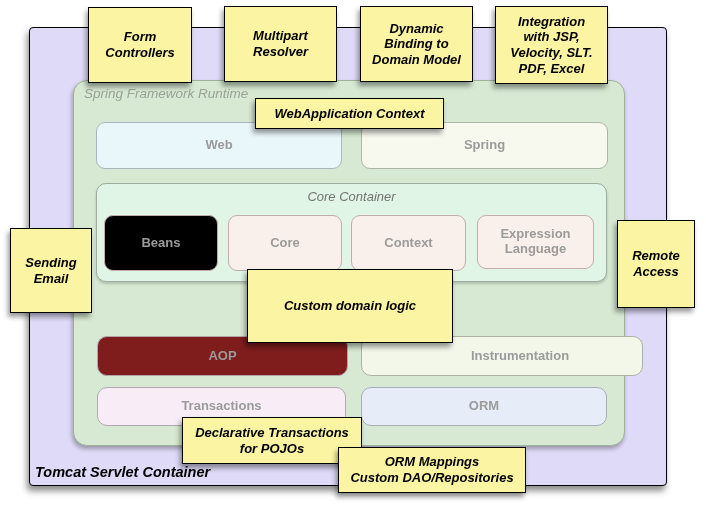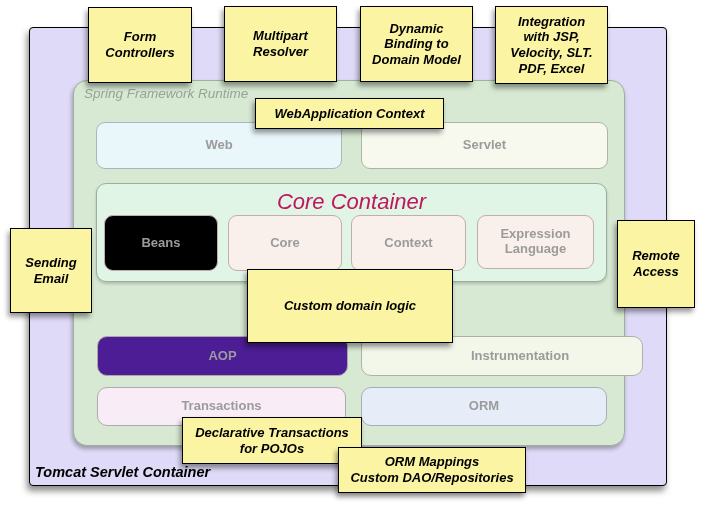--- a/index.html
+++ b/index.html
@@ -16,33 +16,33 @@
   .runtime{position:absolute;left:73px;top:80px;width:550px;height:364px;
     background:#D7E9D2;border:1px solid #9DB29B;border-radius:14px;
     box-shadow:-1px 3px 4px rgba(0,0,0,0.3);z-index:2;}
   .runtime-label{position:absolute;left:84px;top:86px;z-index:3;
     font-size:13.5px;font-style:italic;color:#98A298;}
 
   .corebox{position:absolute;left:96px;top:183px;width:509px;height:97px;
     background:#E1F5E7;border:1px solid #9FAC9F;border-radius:10px;
     box-shadow:0 2px 3px rgba(0,0,0,0.18);z-index:3;}
   .corebox-title{position:absolute;left:0;top:5px;width:100%;text-align:center;
-    font-size:22px;font-style:italic;color:#be185d;}
+    font-size:13px;font-style:italic;color:#737373;}
 
   
   .mod{position:absolute;display:flex;align-items:center;justify-content:center;
     font-size:13px;font-weight:bold;color:#9B9B9B;text-align:center;z-index:4;
     border-radius:9px;border:1px solid #7f1d1d;line-height:1.15;}
   .mod-web{left:96px;top:122px;width:244px;height:45px;background:#E9F6FA;border-color:#A7B8BD;}
   .mod-servlet{left:361px;top:122px;width:245px;height:45px;background:#F7F9EE;border-color:#ADB5A6;}
   .mod-beans{left:104px;top:215px;width:112px;height:54px;background:#000000;border-color:#C2ADAB;}
   .mod-core{left:228px;top:215px;width:112px;height:54px;background:#FAF0EB;border-color:#C2ADAB;}
   .mod-context{left:351px;top:215px;width:113px;height:54px;background:#FAF0EB;border-color:#C2ADAB;}
   .mod-expression{left:477px;top:215px;width:117px;height:54px;background:#FAF0EB;border-color:#C2ADAB;padding:0 14px;box-sizing:border-box;}
-  .mod-aop{left:97px;top:336px;width:249px;height:38px;background:#4c1d95;border-color:#B0A5A9;border-radius:10px;text-align:center;}
+  .mod-aop{left:97px;top:336px;width:249px;height:38px;background:#7f1d1d;border-color:#B0A5A9;border-radius:10px;text-align:center;}
   .mod-instrumentation{left:361px;top:336px;width:244px;height:38px;background:#F2F7EA;border-color:#ACB2A4;border-radius:10px;padding-left:36px;}
   .mod-transactions{left:97px;top:387px;width:247px;height:37px;background:#F8EDF6;border-color:#B2A8B0;border-radius:10px;}
   .mod-orm{left:361px;top:387px;width:244px;height:37px;background:#E7EDF8;border-color:#A6ADB9;border-radius:10px;}
 
   
   .note{position:absolute;display:flex;align-items:center;justify-content:center;
     background:#FBF4A2;border:1.5px solid #000;z-index:10;
     box-shadow:-2px 4px 5px rgba(0,0,0,0.4);
     font-size:13px;font-weight:bold;font-style:italic;color:#000;
     text-align:center;white-space:pre-line;line-height:1.2;box-sizing:border-box;}
@@ -65,21 +65,21 @@
   <div class="tomcat"></div>
   <div class="tomcat-label">Tomcat Servlet Container</div>
 
   <div class="runtime"></div>
   <div class="runtime-label">Spring Framework Runtime</div>
 
   <div class="mod mod-web">
     <span>Web</span>
   </div>
   <div class="mod mod-servlet">
-    <span>Servlet</span>
+    <span>Spring</span>
   </div>
 
   <div class="corebox">
     <div class="corebox-title">Core Container</div>
   </div>
   <div class="mod mod-beans">
     <span>Beans</span>
   </div>
   <div class="mod mod-core">
     <span>Core</span>

